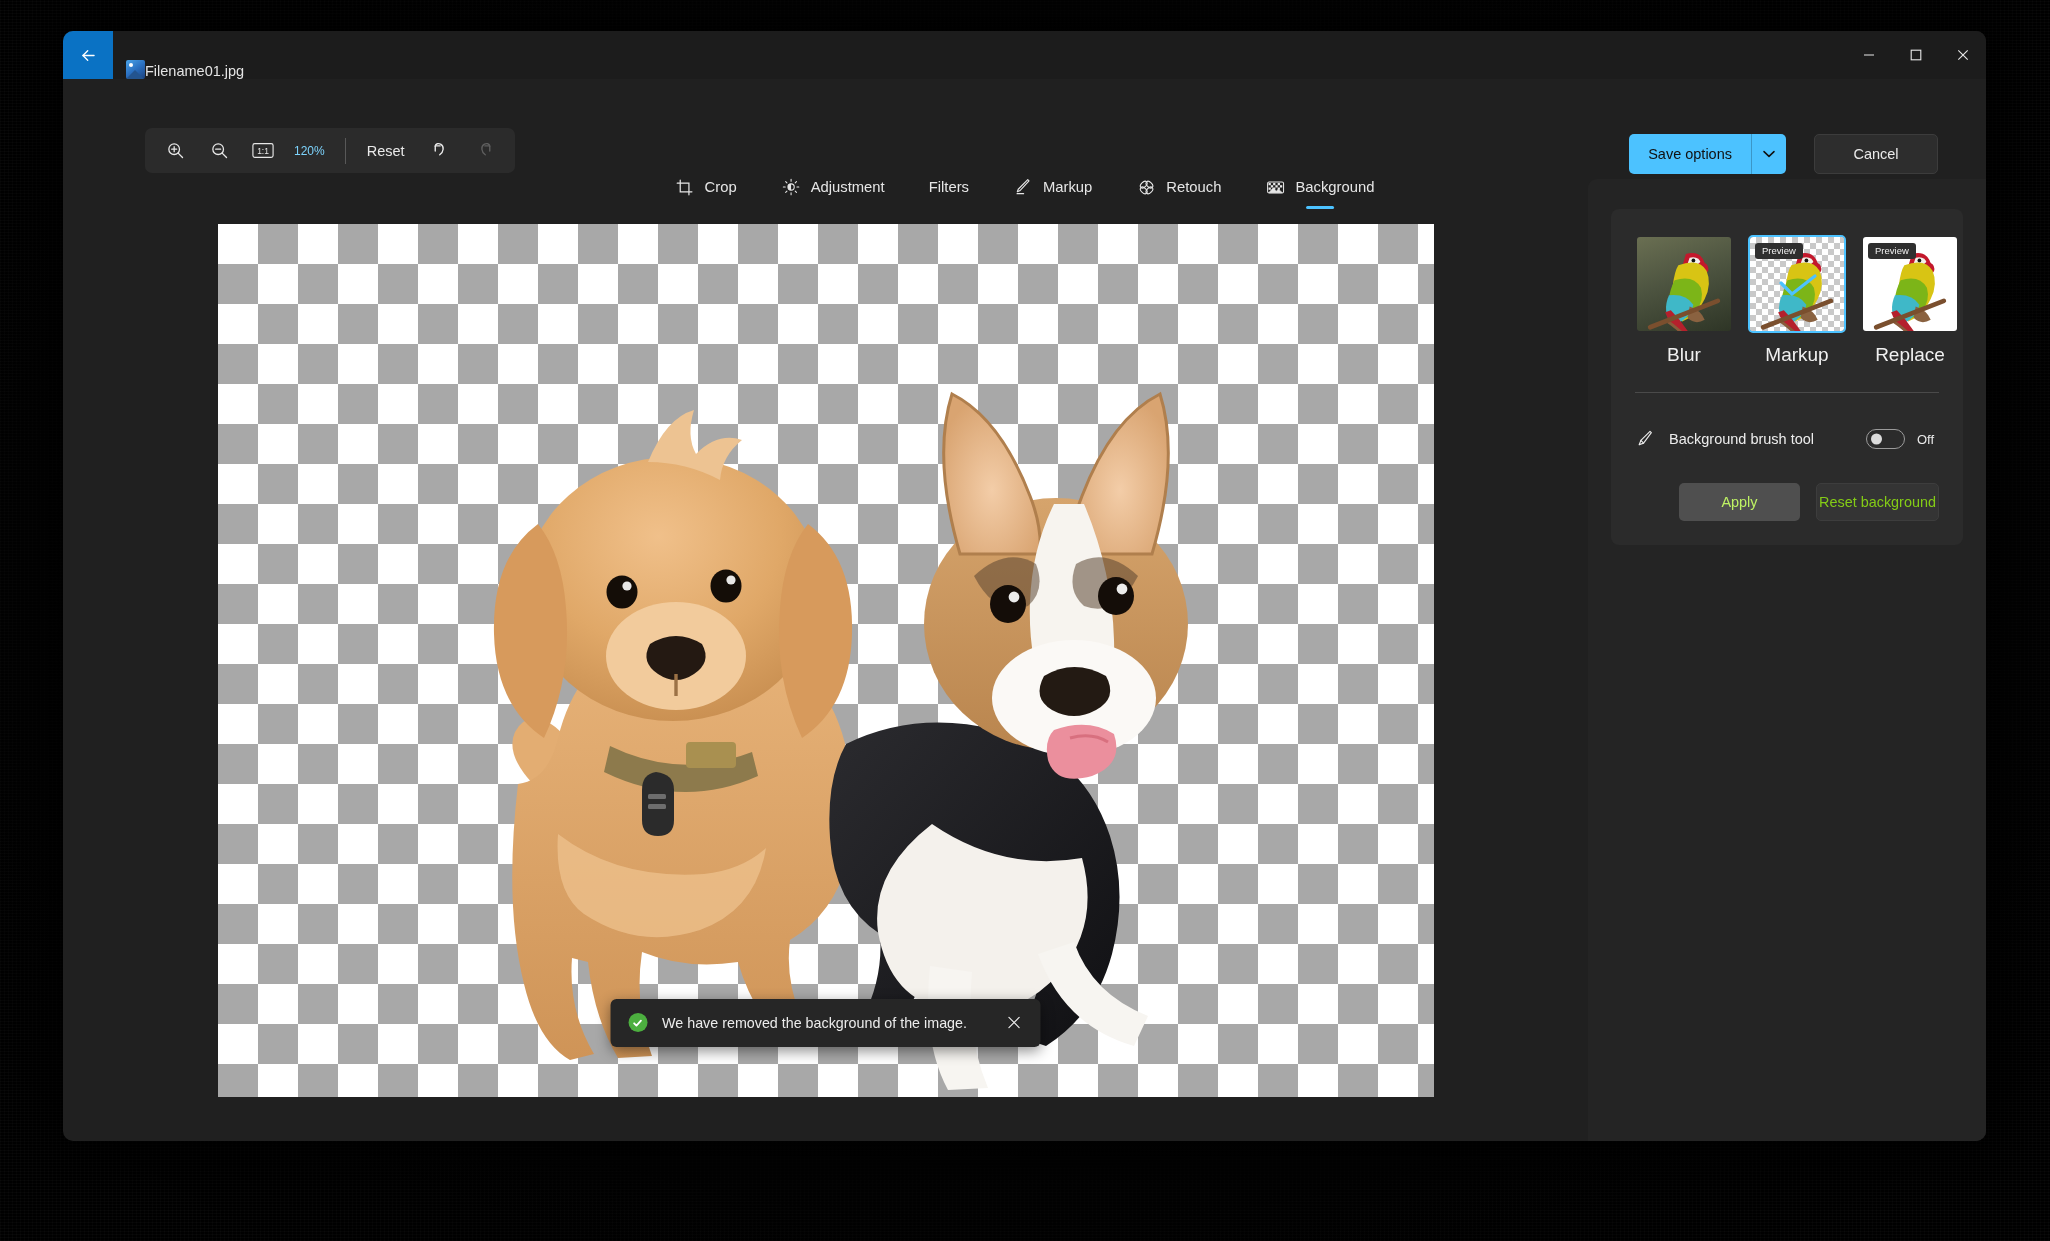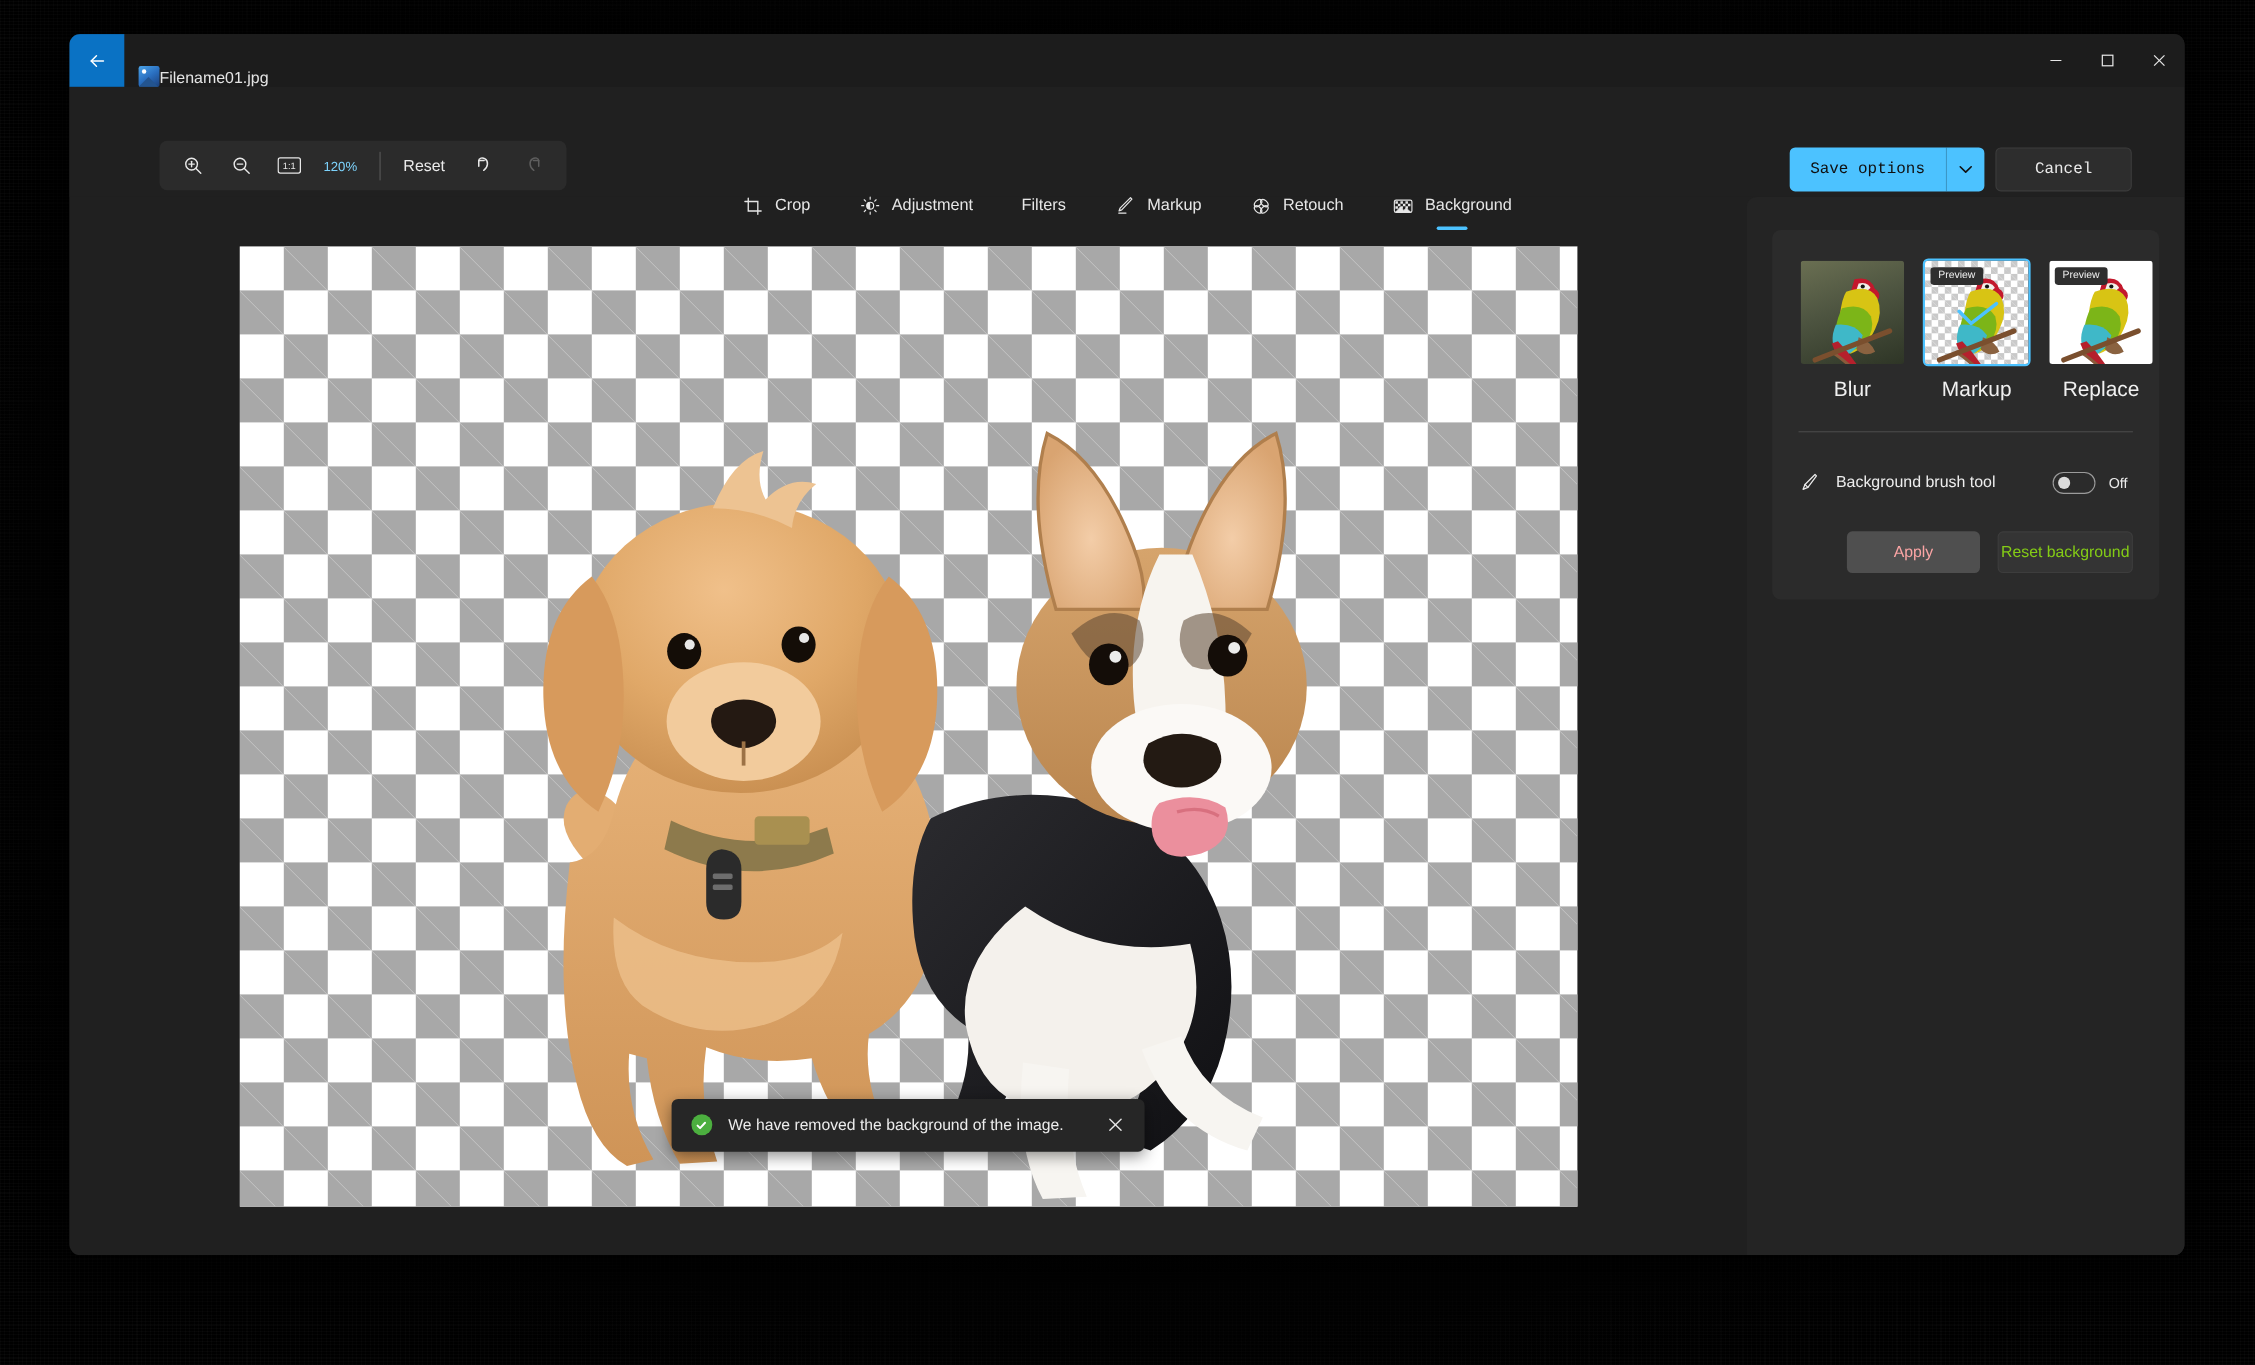--- a/index.html
+++ b/index.html
@@ -107,21 +107,21 @@
   .tab .tico { display:flex; align-items:center; justify-content:center; width:20px; height:20px; }
   .tab .underline {
     position:absolute; left: 50%; transform: translateX(-50%);
     bottom: -4px; width: 28px; height: 3.5px; border-radius: 2px; background: #4cc2ff;
     display: none;
   }
   .tab.active .underline { display:block; }
 
   
   #right-actions {
-    position:absolute; right: 48px; top: 55px; display:flex; align-items:center; gap: 10px; font-family: Liberation Mono, monospace;
+    position:absolute; right: 48px; top: 55px; display:flex; align-items:center; gap: 28px;
   }
   #save-options {
     display:flex; align-items:stretch; height: 40px; background: #4cc2ff;
     border-radius: 5px; overflow:hidden; cursor:pointer;
   }
   #save-options .lbl {
     display:flex; align-items:center; padding: 0 19px; color:#101010; font-size:14.5px;
   }
   #save-options .divider { width: 1px; background: rgba(0,0,0,.22); }
   #save-options .chev {
@@ -222,21 +222,21 @@
     position:absolute; left: 4px; top: 50%; transform: translateY(-50%);
     width: 11px; height: 11px; border-radius: 50%; background:#dcdcdc;
   }
   #toggle-text { color:#eaeaea; font-size:13px; min-width: 22px; }
 
   #panel-buttons { display:flex; gap: 16px; margin-top: 28px; }
   .pbtn {
     flex: 1; height: 38px; border-radius: 5px; font-size: 14.4px;
     display:flex; align-items:center; justify-content:center; cursor:pointer;
   }
-  #apply-btn { background:#4f4f4f; color:#fca5a5; cursor: default; margin-left: 44px; }
+  #apply-btn { background:#4f4f4f; color:#bef264; cursor: default; margin-left: 44px; }
   #reset-bg-btn { background:#343434; color:#84cc16; border:1px solid #3d3d3d; }
 </style>
 </head>
 <body>
 
 <div id="desktop">
   <div id="noise"></div>
 </div>
 
 <div id="window">

